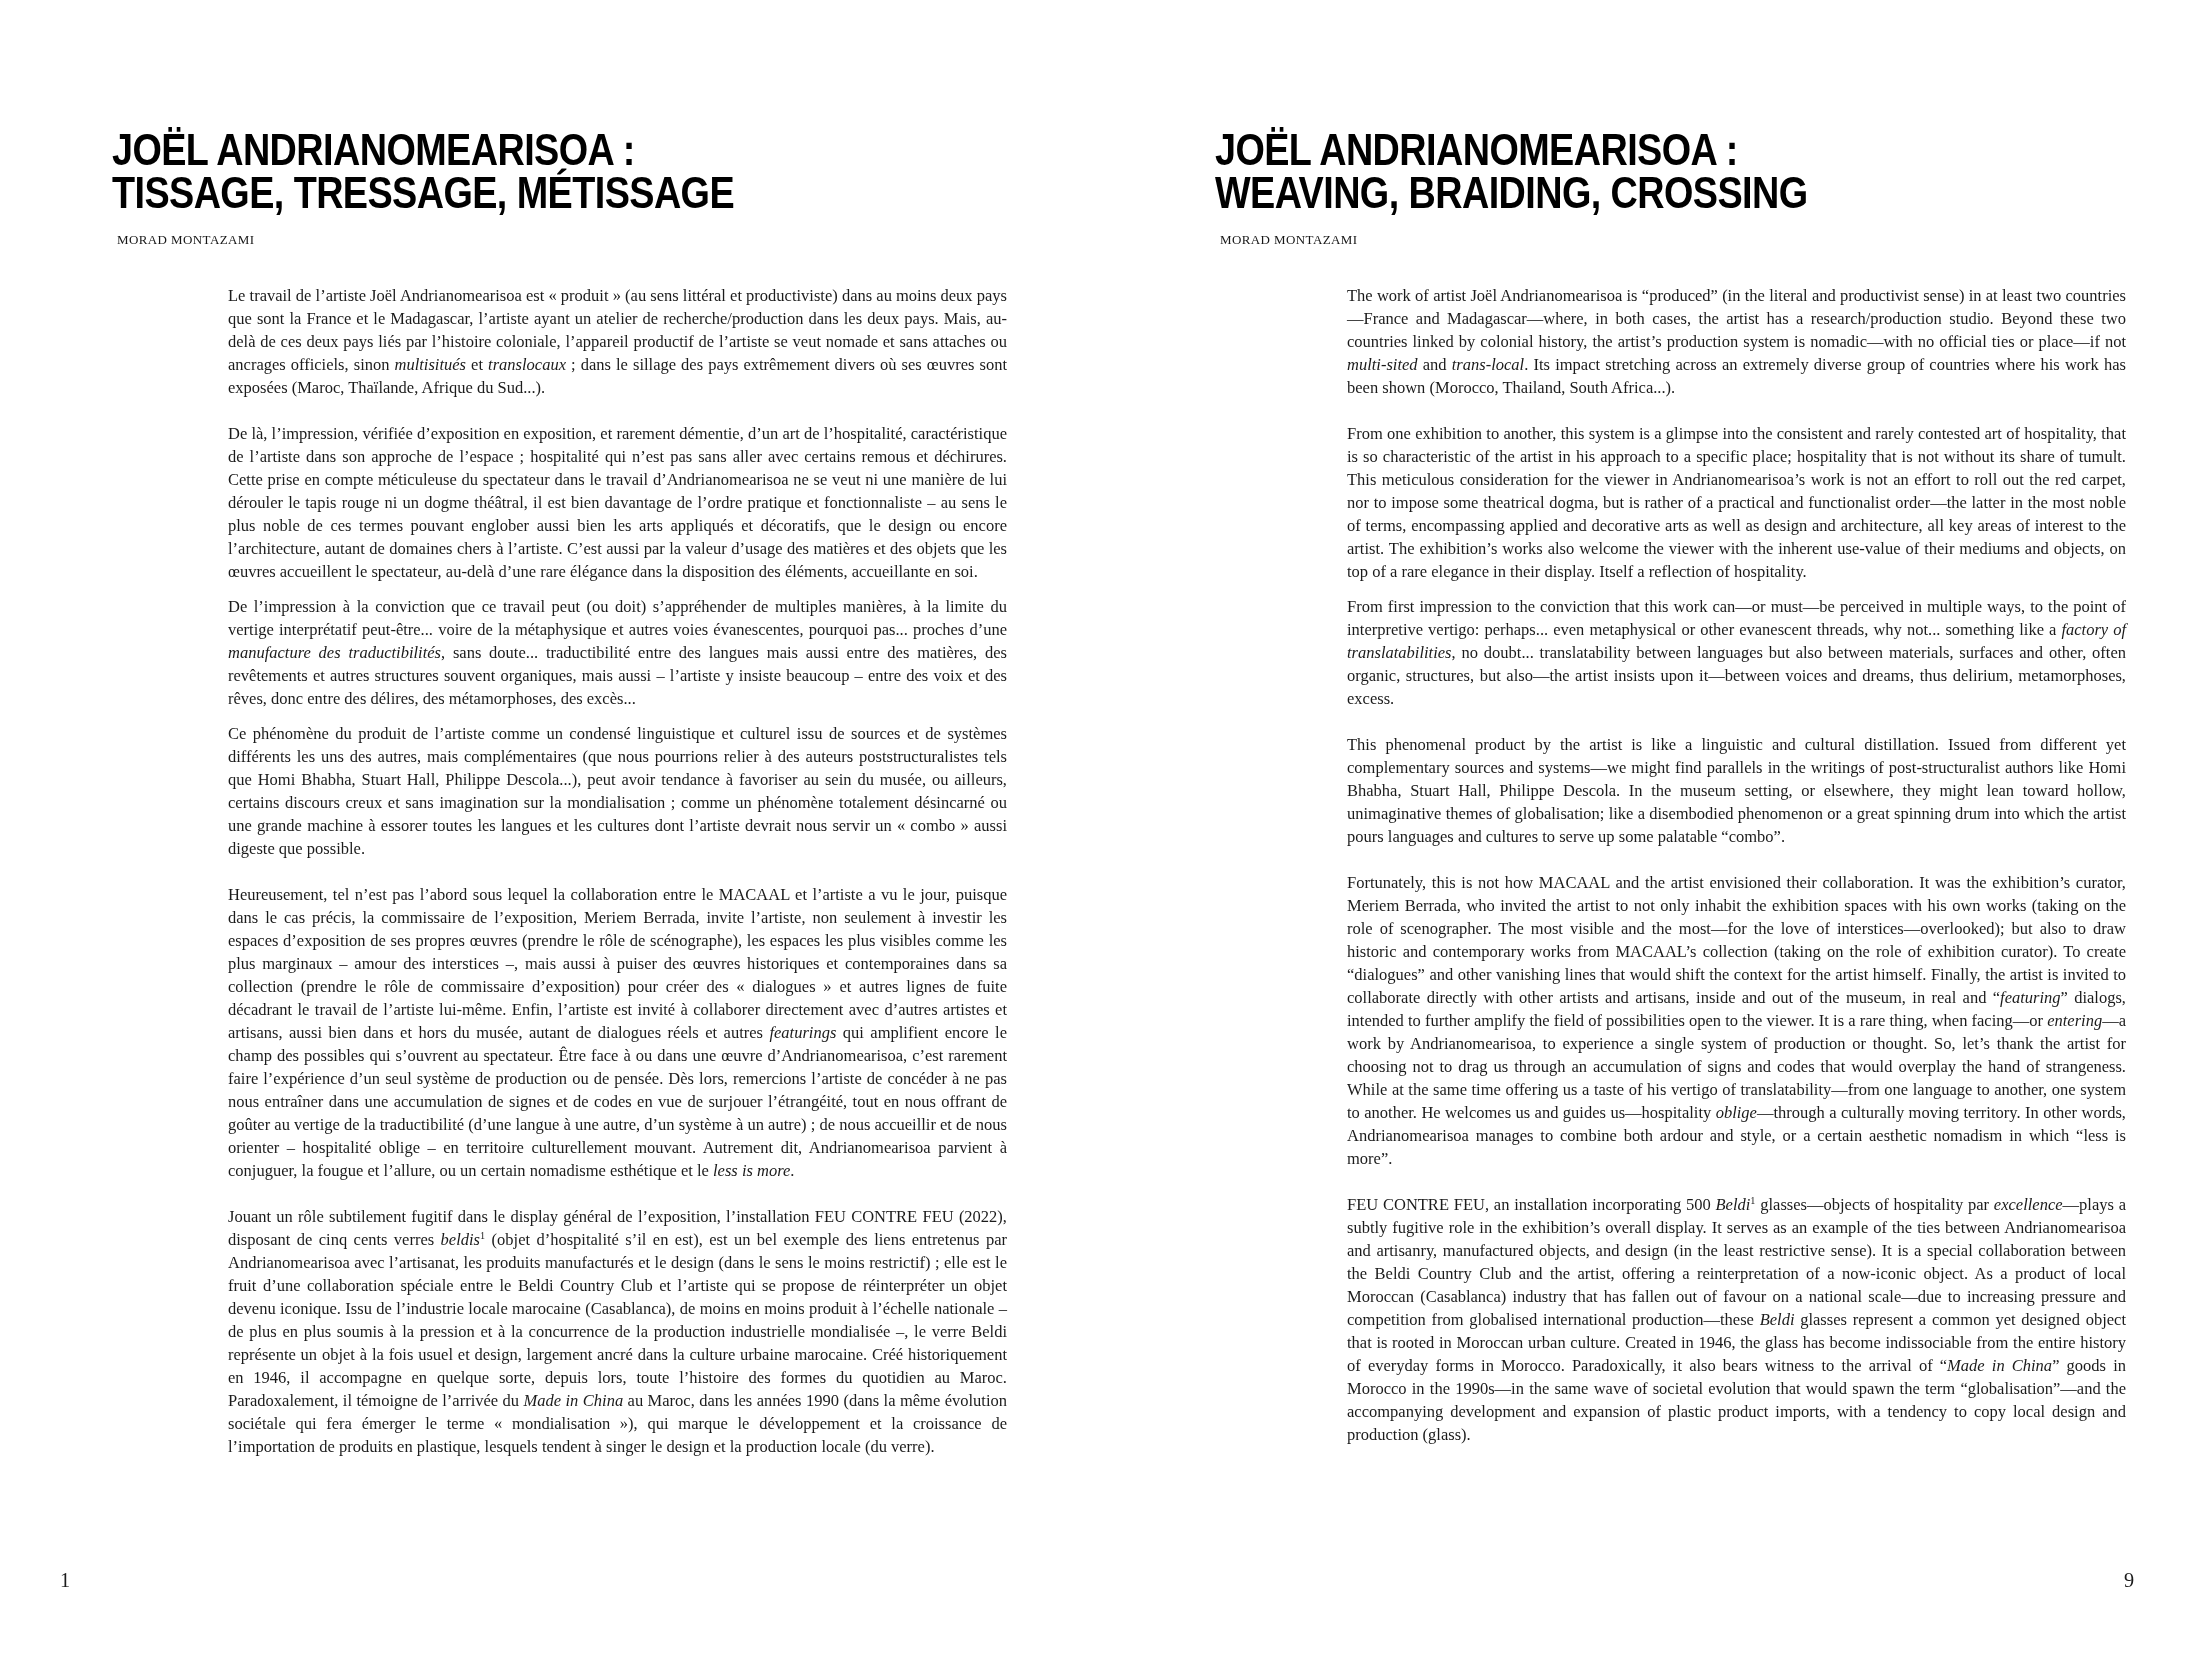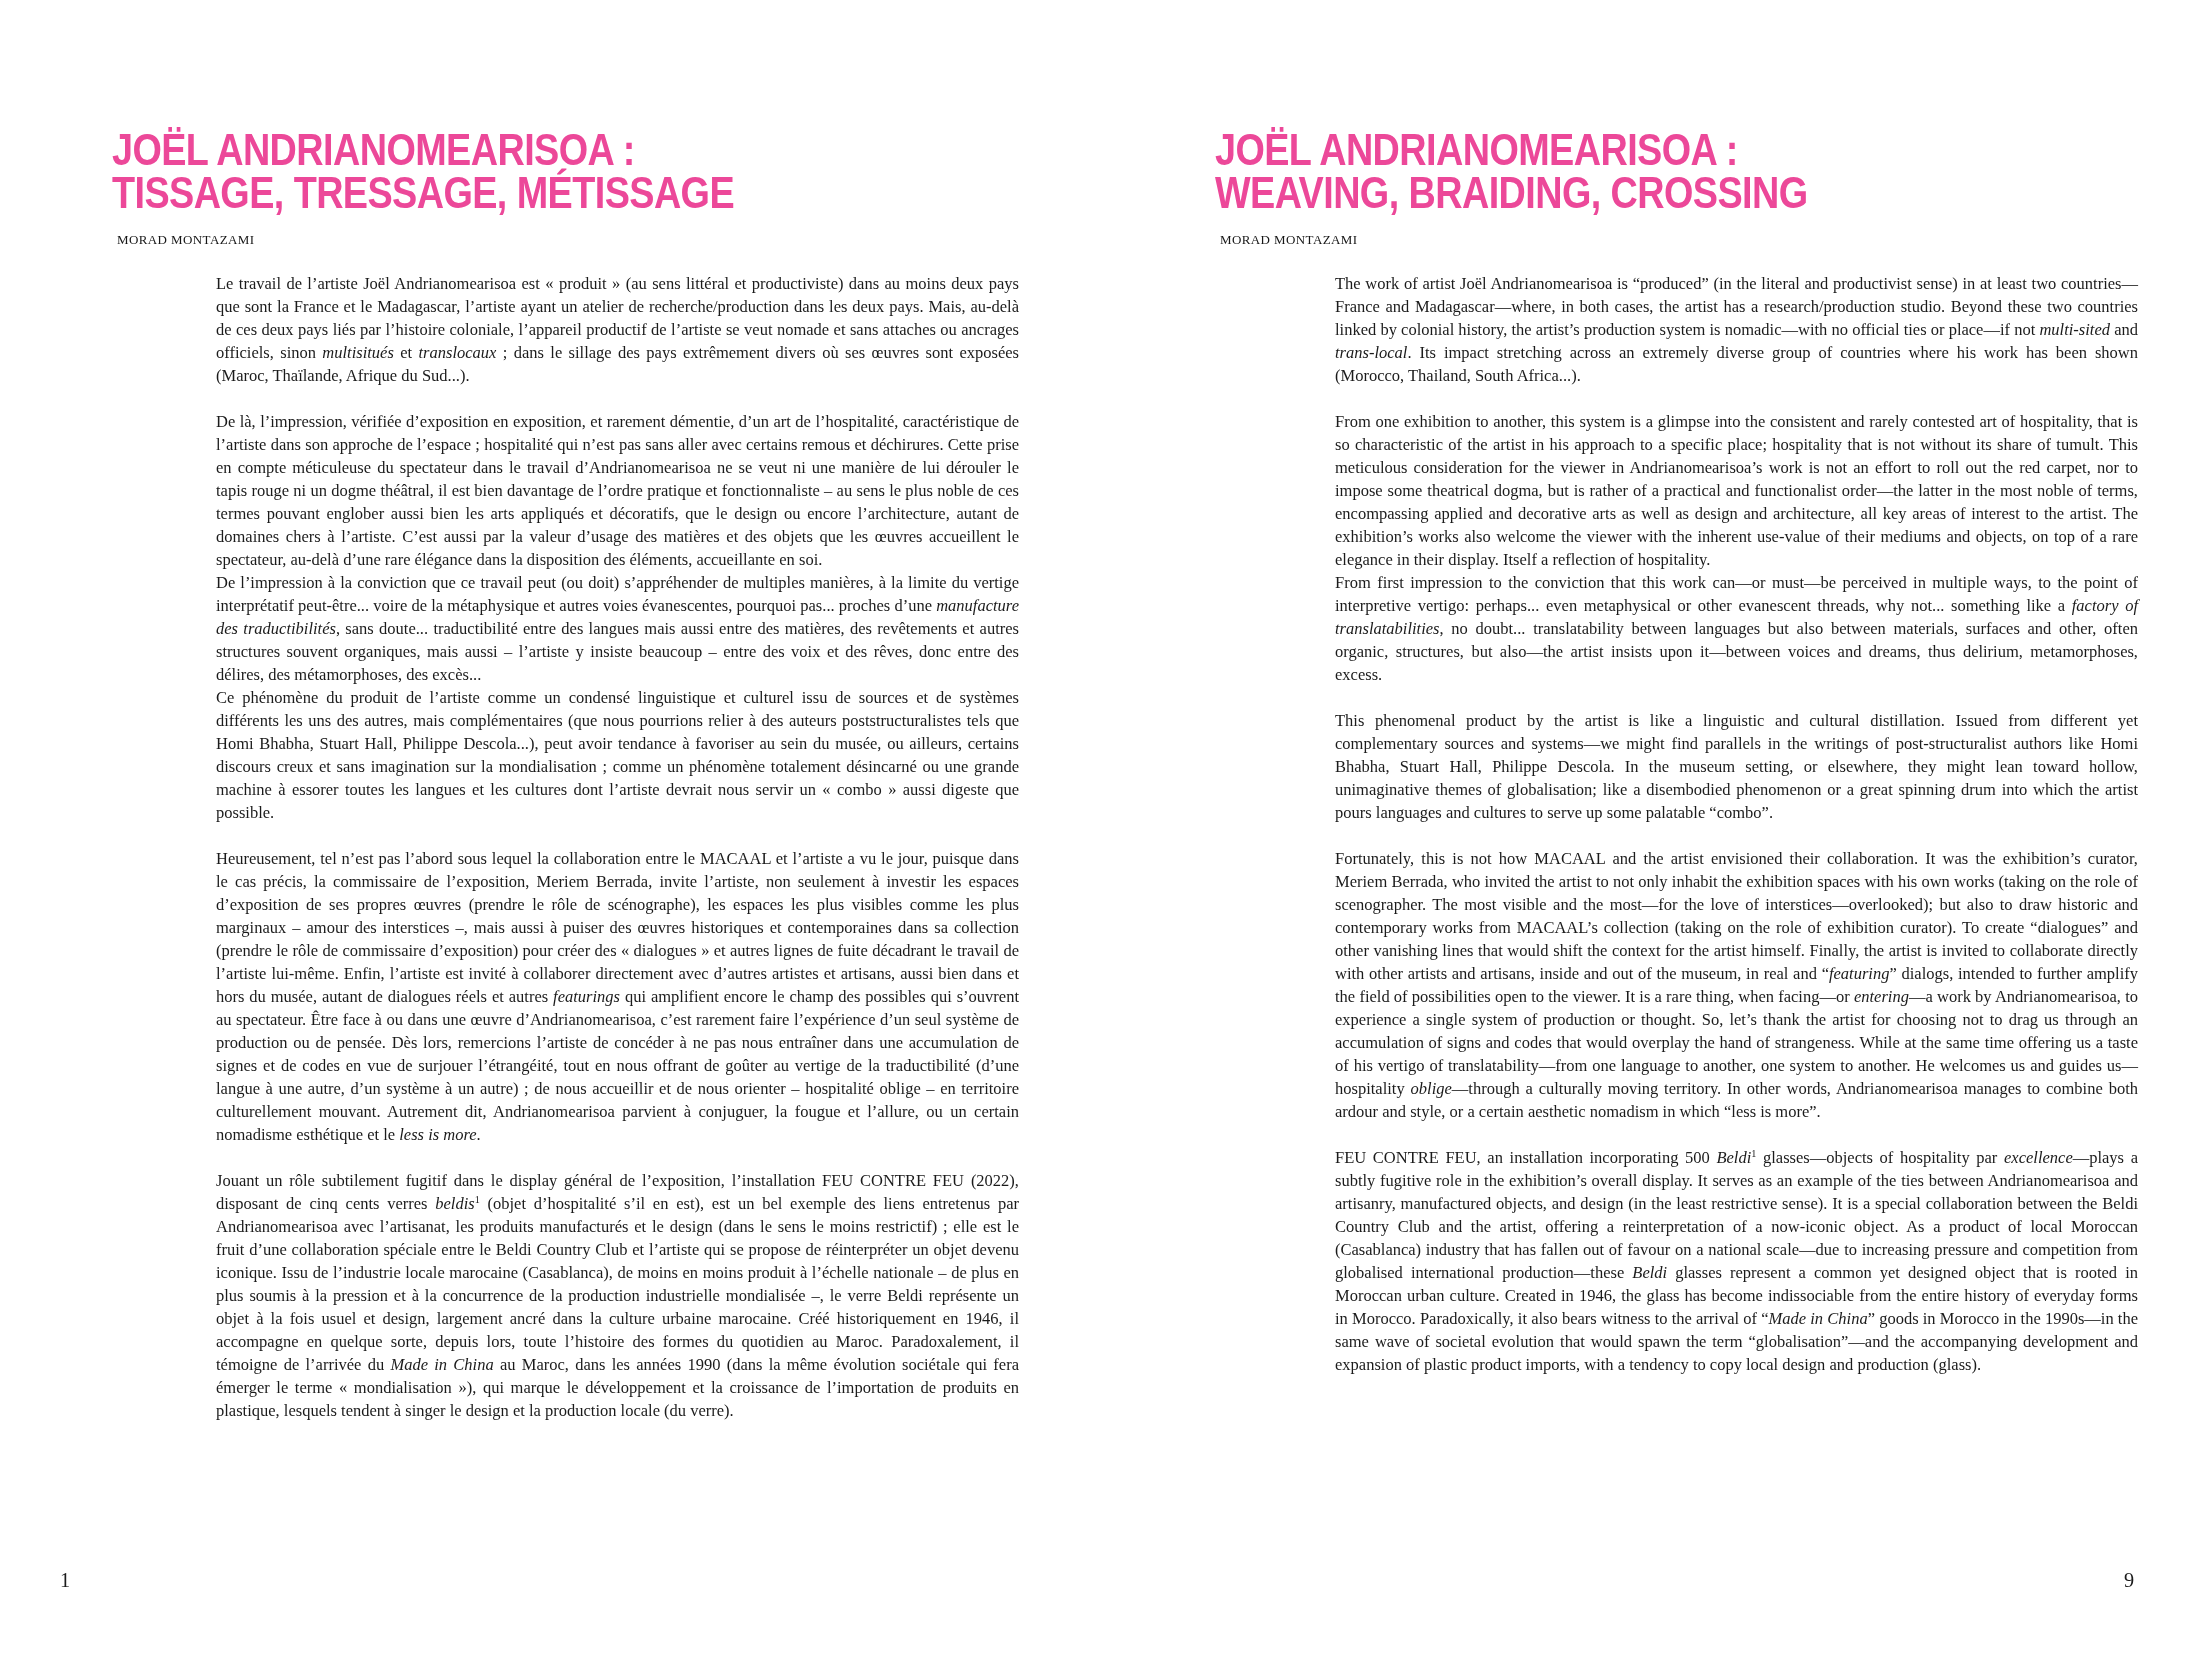--- a/index.html
+++ b/index.html
@@ -17,21 +17,21 @@
   }
   .page.left  { left: 0; }
   .page.right { left: 1103px; }
 
   .title {
     position: absolute; left: 112px; top: 98px;
     font-family: "Liberation Sans", sans-serif;
     font-weight: 700;
     font-size: 45px;
     line-height: 43px;
-    color: #ec4899;
+    color: #000000;
     letter-spacing: -0.7px;
     white-space: nowrap;
   }
   .title .tline {
     display: block;
     transform: scaleX(0.84);
     transform-origin: 0 50%;
   }
 
   .author {
@@ -47,21 +47,21 @@
     position: absolute; top: 272px;
     width: 803px;
     font-size: 16.5px;
     line-height: 23px;
     text-align: justify;
     color: #1b1b1b;
   }
   .page.left  .body-col { left: 216px; }
   .page.right .body-col { left: 232px; }
 
-  p.body-para { margin: 0; }
+  p.body-para { margin: 12px; }
   p.body-para.gap { margin-bottom: 23px; }
   p.body-para i { font-style: italic; }
   p.body-para sup {
     font-size: 0.62em;
     vertical-align: super;
     line-height: 0;
   }
 
   .page-num {
     position: absolute; top: 1569px;

